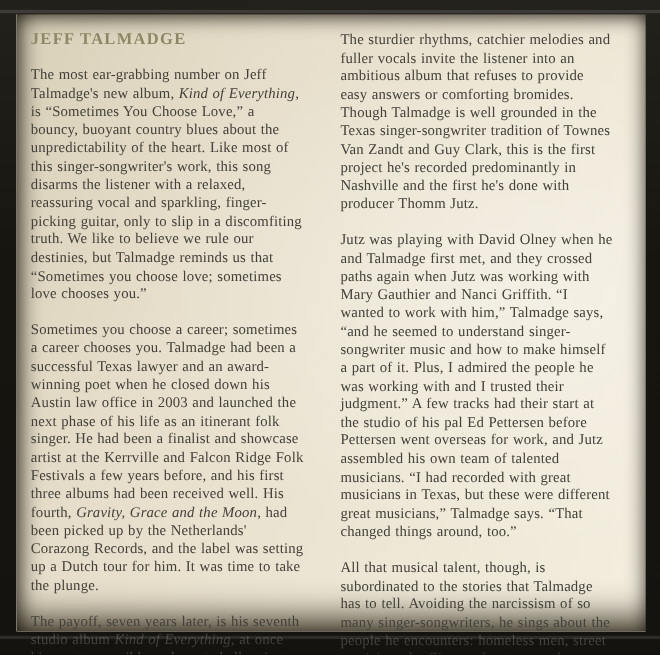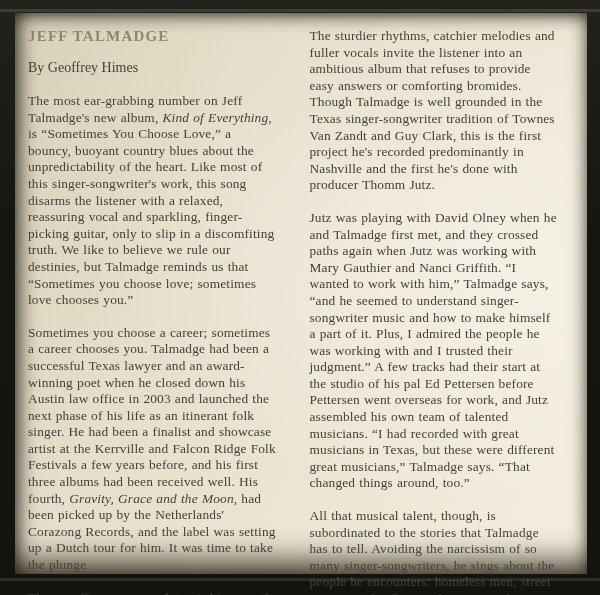--- a/index.html
+++ b/index.html
@@ -80,21 +80,20 @@
 </style>
 </head>
 <body>
 
 <div class="scan">
   <div class="page">
     <div class="columns">
 
       <div class="col">
         <h1 class="page-title">JEFF TALMADGE</h1>
-        <p class="byline">By Geoffrey Himes</p>
         <p class="body">The most ear-grabbing number on Jeff Talmadge's new album, <i>Kind of Everything</i>, is “Sometimes You Choose Love,” a bouncy, buoyant country blues about the unpredictability of the heart. Like most of this singer-songwriter's work, this song disarms the listener with a relaxed, reassuring vocal and sparkling, finger-picking guitar, only to slip in a discomfiting truth. We like to believe we rule our destinies, but Talmadge reminds us that “Sometimes you choose love; sometimes love chooses you.”</p>
         <p class="body">Sometimes you choose a career; sometimes a career chooses you. Talmadge had been a successful Texas lawyer and an award-winning poet when he closed down his Austin law office in 2003 and launched the next phase of his life as an itinerant folk singer. He had been a finalist and showcase artist at the Kerrville and Falcon Ridge Folk Festivals a few years before, and his first three albums had been received well. His fourth, <i>Gravity, Grace and the Moon</i>, had been picked up by the Netherlands' Corazong Records, and the label was setting up a Dutch tour for him. It was time to take the plunge.</p>
         <p class="body">The payoff, seven years later, is his seventh studio album <i>Kind of Everything</i>, at once his most accessible and most challenging record.</p>
       </div>
 
       <div class="col">
         <p class="body">The sturdier rhythms, catchier melodies and fuller vocals invite the listener into an ambitious album that refuses to provide easy answers or comforting bromides.  Though Talmadge is well grounded in the Texas singer-songwriter tradition of Townes Van Zandt and Guy Clark, this is the first project he's recorded predominantly in Nashville and the first he's done with producer Thomm Jutz.</p>
         <p class="body">Jutz was playing with David Olney when he and Talmadge first met, and they crossed paths again when Jutz was working with Mary Gauthier and Nanci Griffith. “I wanted to work with him,” Talmadge says, “and he seemed to understand singer-songwriter music and how to make himself a part of it. Plus, I admired the people he was working with and I trusted their judgment.” A few tracks had their start at the studio of his pal Ed Pettersen before Pettersen went overseas for work, and Jutz assembled his own team of talented musicians.  “I had recorded with great musicians in Texas, but these were different great musicians,” Talmadge says. “That changed things around, too.”</p>
         <p class="body">All that musical talent, though, is subordinated to the stories that Talmadge has to tell. Avoiding the narcissism of so many singer-songwriters, he sings about the people he encounters: homeless men, street musicians, barflies, ex-lovers, new lovers, divorcing couples, still-married couples, and returning soldiers.</p>
       </div>

